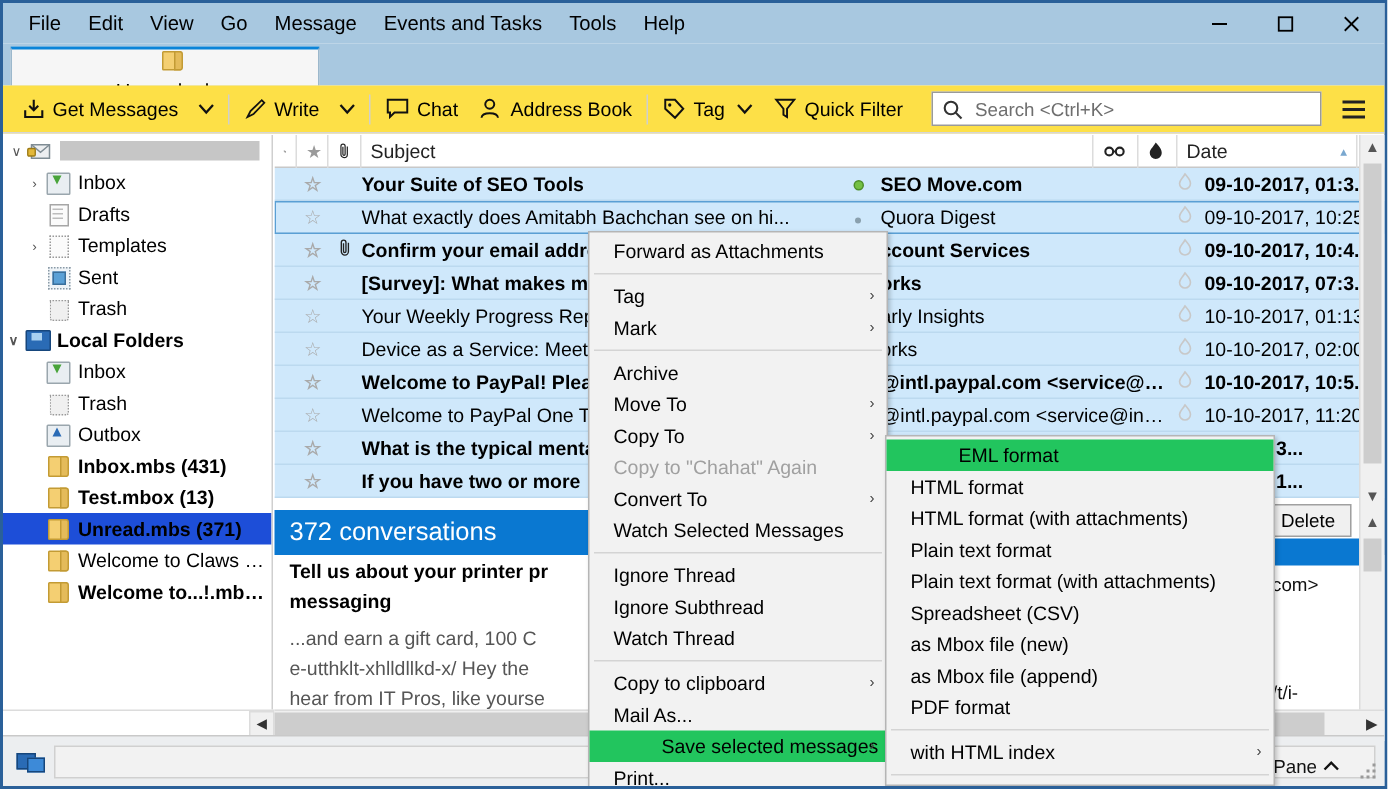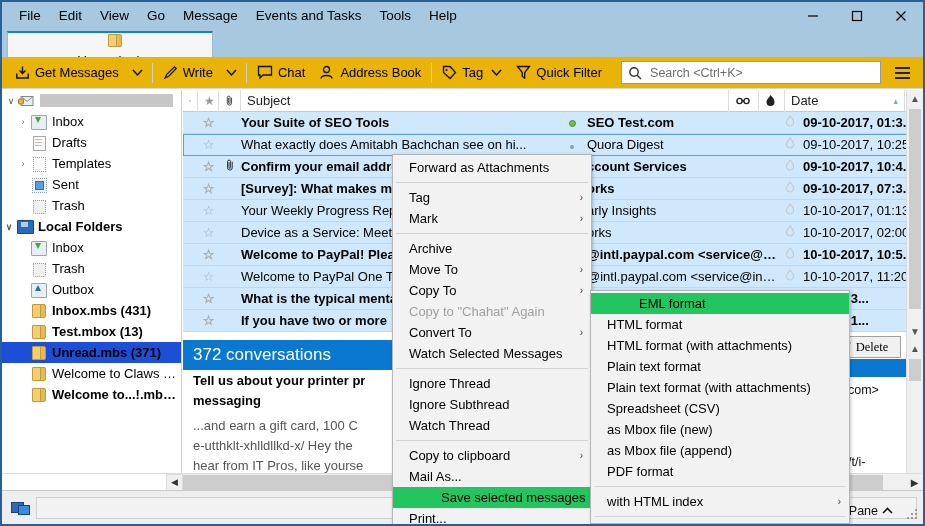--- a/index.html
+++ b/index.html
@@ -62,21 +62,21 @@
     background:#f4cf72; border:1px solid #c39b34; border-radius:1px;
   }
   .folder-ico:after{
     content:""; position:absolute; left:8px; top:1px; width:4px; height:11px;
     background:#e4bb5a; border:1px solid #c39b34; border-radius:0 2px 2px 0;
   }
 
   
   .toolbar {
     position:absolute; left:0; top:55px; width:921px; height:32px;
-    background:#eab308; border-bottom:1px solid #d6d6d6;
+    background:#fde047; border-bottom:1px solid #d6d6d6;
     display:flex; align-items:center; padding:0 6px;
   }
   .tb-btn {
     display:flex; align-items:center; gap:5px; height:26px;
     padding:0 7px; font-size:13px; color:#000; cursor:default; white-space:nowrap;
   }
   .tb-caret { padding:0 6px; height:26px; display:flex; align-items:center; cursor:default;}
   .tb-sep { width:1px; height:20px; background:#cfcfcf; margin:0 3px; }
   .searchbox {
     flex:1; height:23px; margin:0 8px 0 12px; background:#fff;
@@ -193,21 +193,21 @@
     background:#fff; overflow:hidden; font-size:13px; color:#333;
   }
   .pv-title { font-weight:bold; color:#000; line-height:18px; padding:2px 10px 0 10px; }
   .pv-body { color:#555; line-height:20px; padding:6px 10px 0 10px; }
   .pv-rule { border-top:1px solid #ddd; margin:6px 10px 0 10px; }
 
   .delete-btn {
     position:absolute; right:22px; top:334px; width:75px; height:22px;
     background:#f0f0f0; border:1px solid #a0a0a0;
     display:flex; align-items:center; justify-content:center; gap:4px;
-    font-size:12.5px; color:#000; cursor:default;font-family:Liberation Serif, serif;
+    font-size:12.5px; color:#000; cursor:default;
   }
   .pv-selbar { position:absolute; left:846px; top:357px; width:58px; height:18px; background:#0a78d1; }
   .pv-right { position:absolute; left:846px; top:376px; width:58px; font-size:12.5px; color:#111; line-height:24px;}
 
   .pv-scroll {
     position:absolute; right:0; top:338px; width:17px; height:154px;
     background:#f0f0f0; border-left:1px solid #dcdcdc;
   }
   .pv-scroll .arrow { height:17px; display:flex; align-items:center; justify-content:center;
     font-size:10px; color:#555; }
@@ -533,21 +533,21 @@
           </svg>
       </div>
     </div>
     <div id="msg-rows">
         <div class="lp-row bold">
           <div class="c-thread"></div>
           <div class="c-star"><span class="star">☆</span></div>
           <div class="c-attach"></div>
           <div class="c-subject">Your Suite of SEO Tools</div>
           <div class="c-unread"><span class="dot-green"></span></div>
-          <div class="c-corr">SEO Test.com</div>
+          <div class="c-corr">SEO Move.com</div>
           <div class="c-junk"><svg width="10" height="12" viewBox="0 0 11 13">
               <path d="M5.5 1 C7.5 3.5 9.5 5 9.5 8 a4 4 0 0 1 -8 0 C1.5 5.5 3.5 4.5 5.5 1 Z" fill="none" stroke="#c8c8c8" stroke-width="1.2"></path>
             </svg></div>
           <div class="c-date">09-10-2017, 01:3...</div>
         </div>
         <div class="lp-row current">
           <div class="c-thread"></div>
           <div class="c-star"><span class="star">☆</span></div>
           <div class="c-attach"></div>
           <div class="c-subject">What exactly does Amitabh Bachchan see on hi...</div>

